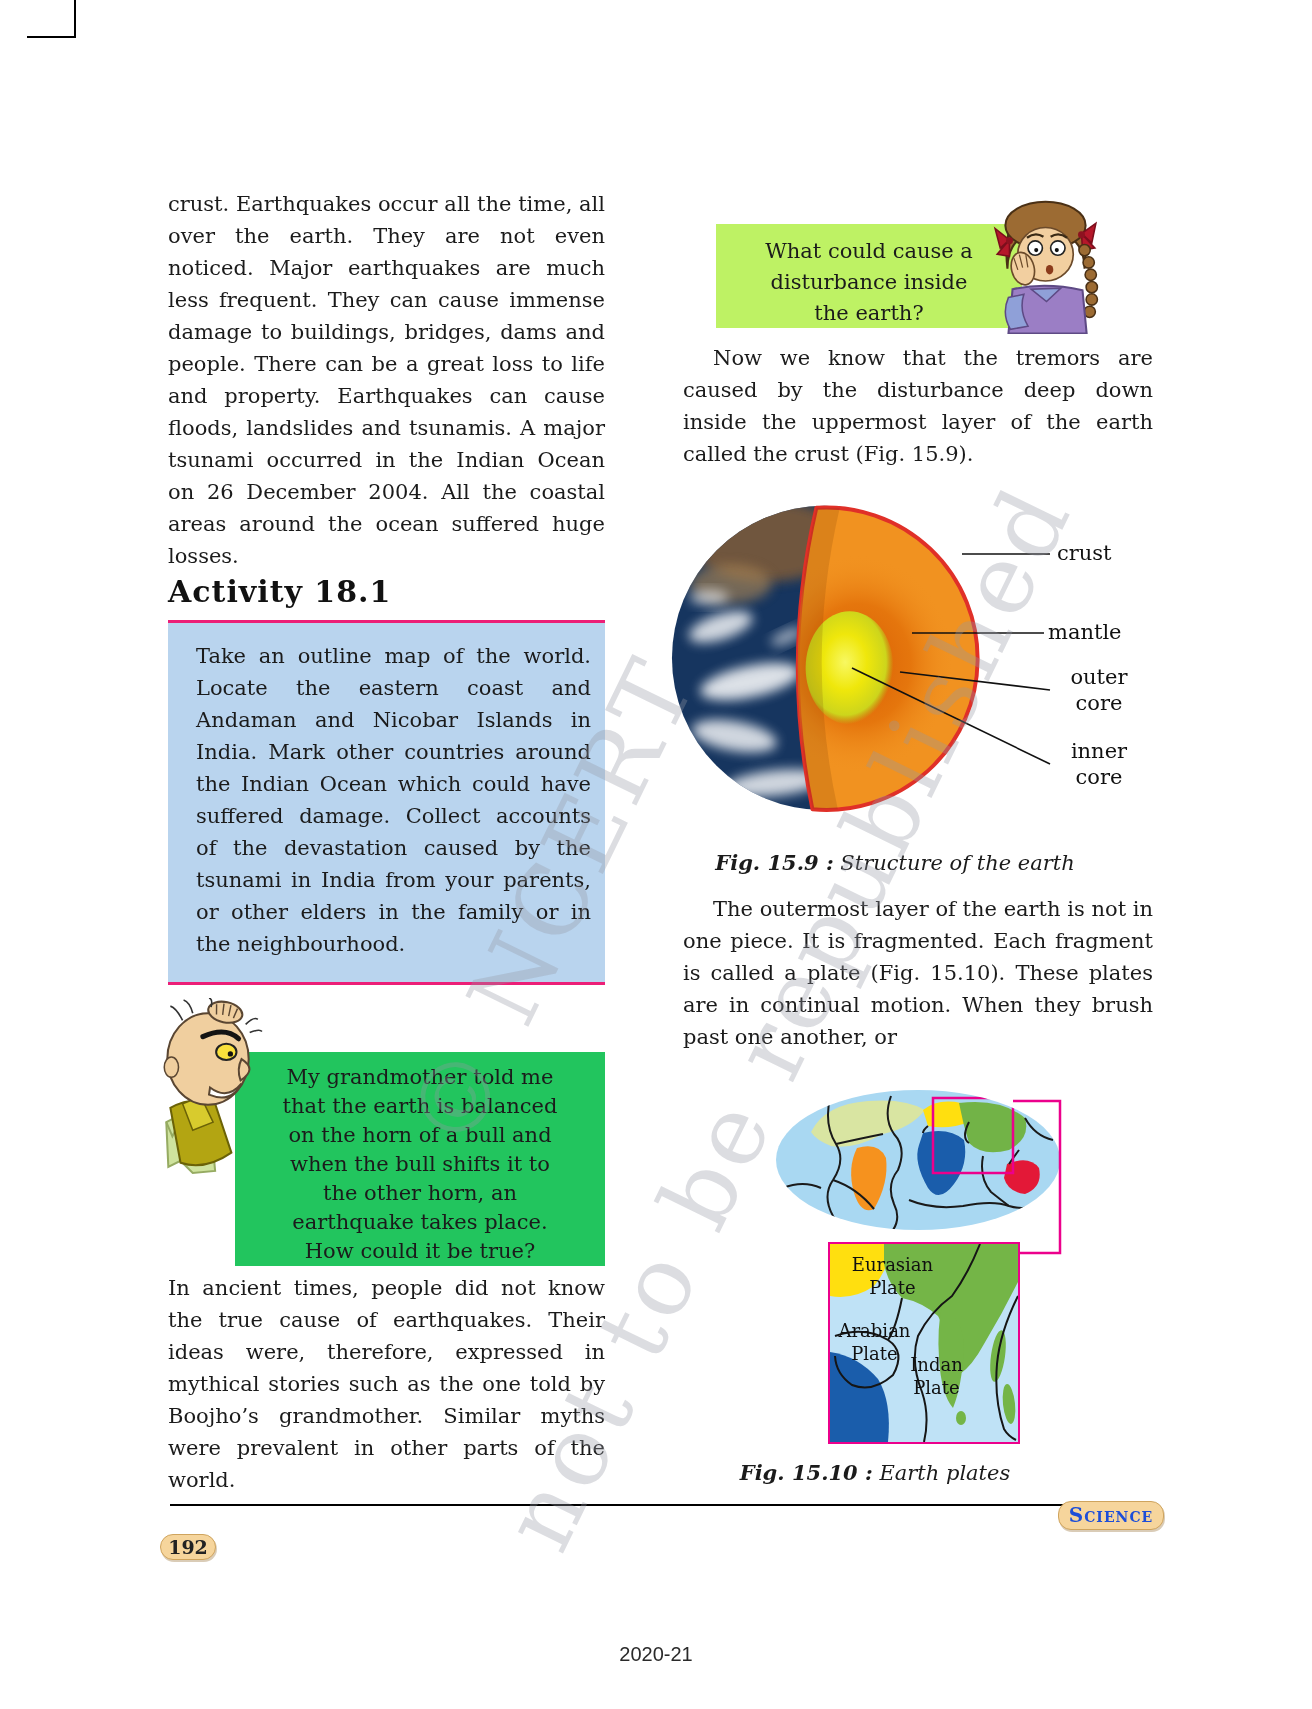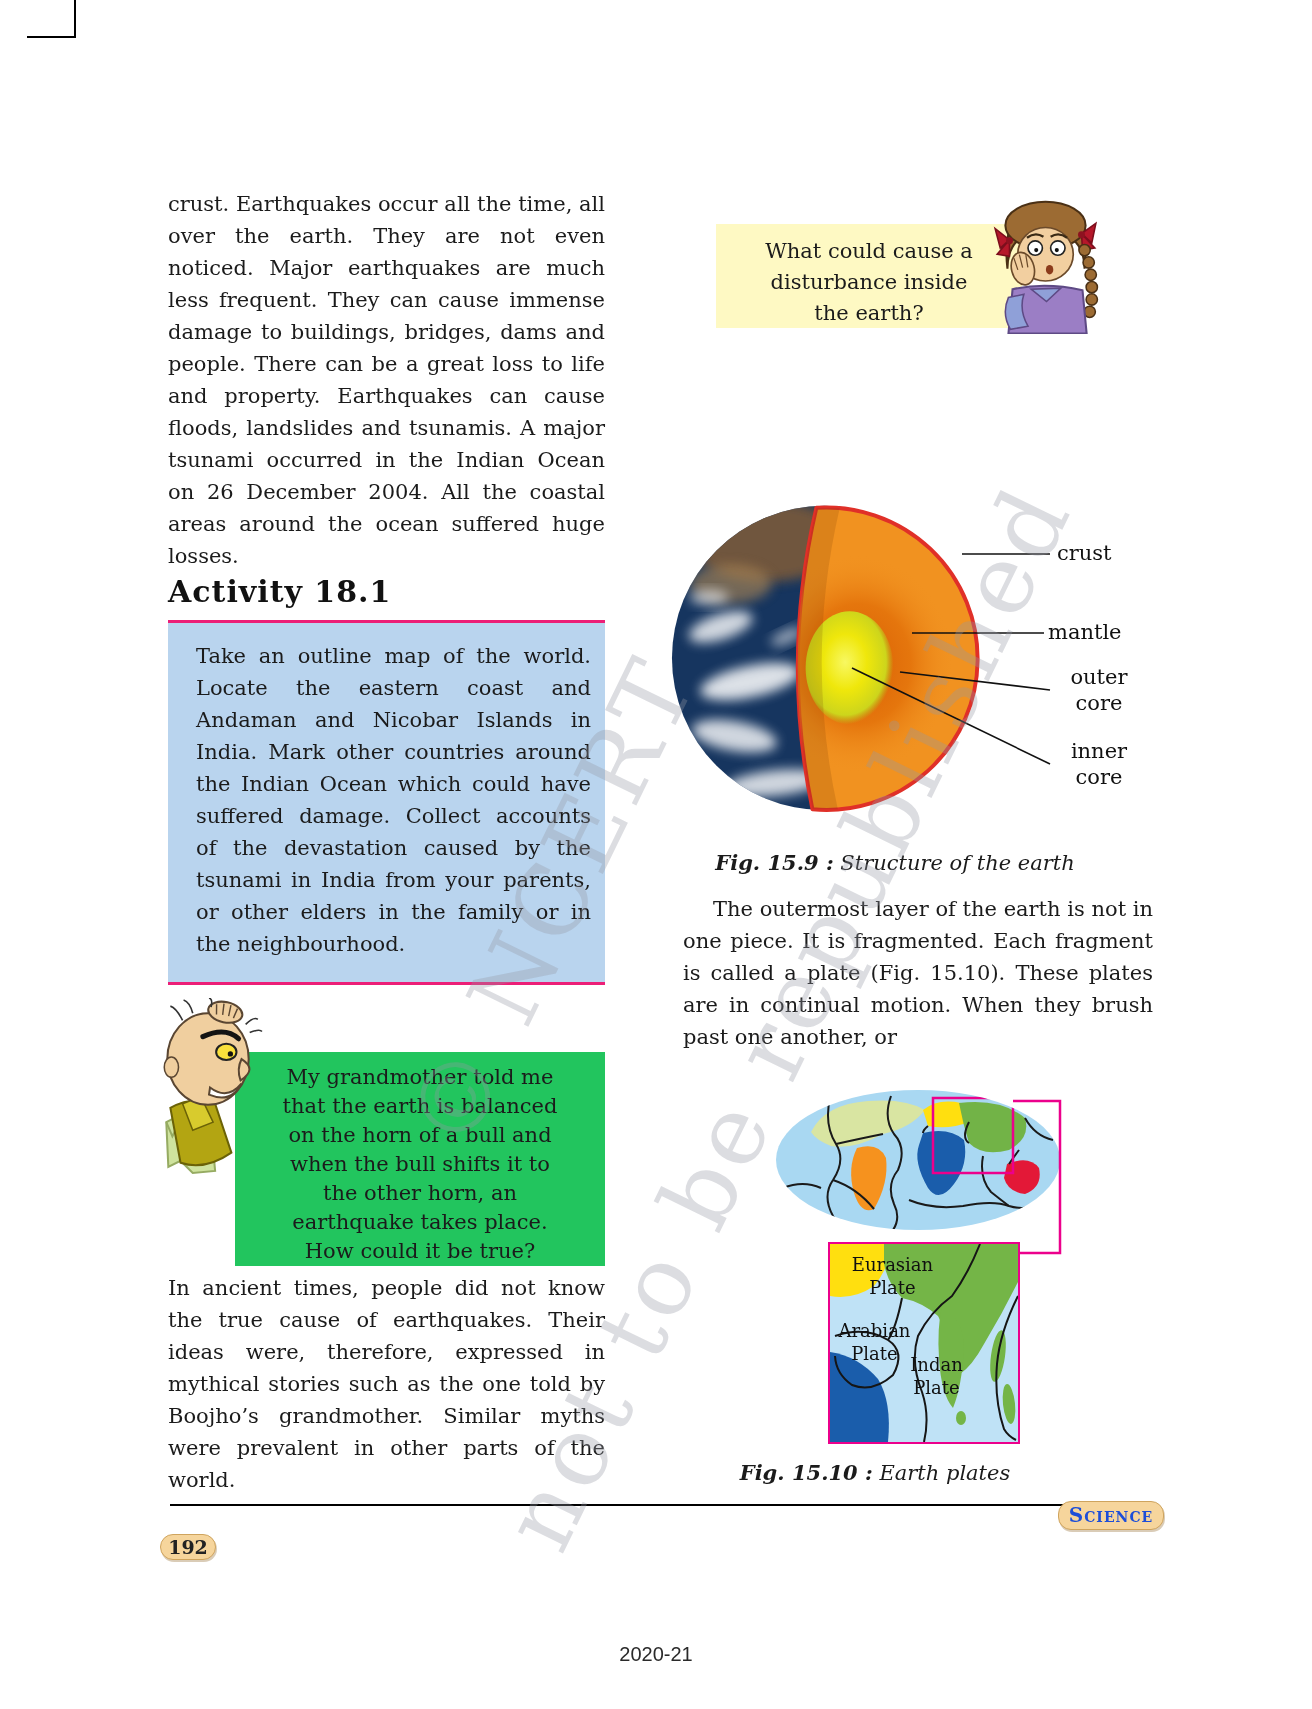--- a/index.html
+++ b/index.html
@@ -15,21 +15,21 @@
   
   .activity-title{left:168px;top:574px;font-size:30px;font-weight:bold;letter-spacing:1px;color:#111;}
   .section-title{left:168px;top:958px;font-size:25px;font-weight:bold;color:#29a8e0;}
   
   .activity-box{left:168px;top:620px;width:437px;background:#b9d4ee;
     border-top:3px solid #ec1f77;border-bottom:3px solid #ec1f77;box-sizing:border-box;
     padding:17px 14px 22px 28px;}
   .activity-box .para{text-align:justify;}
   .speech-box{left:235px;top:1052px;width:370px;height:214px;background:#22c55e;
     box-sizing:border-box;padding-top:11px;font-size:21px;line-height:29px;text-align:center;}
-  .paheli-box{left:716px;top:224px;width:306px;height:104px;background:#fef9c3;
+  .paheli-box{left:716px;top:224px;width:306px;height:104px;background:#bef264;
     box-sizing:border-box;padding-top:12px;font-size:21px;line-height:31px;text-align:center;}
   
   .p-right{left:683px;width:470px;}
   
   .fig159{left:660px;top:478px;width:508px;height:375px;}
   .layer-label{position:absolute;font-size:21px;line-height:26px;color:#111;}
   .layer-center{width:92px;text-align:center;}
   .caption{font-size:21px;text-align:center;}
   .caption .cap-label{font-weight:bold;font-style:italic;}
   .caption .cap-text{font-style:italic;}
@@ -135,20 +135,21 @@
       <path d="M20,92 Q52,85 88,93 L92,135 L16,135 Z" fill="#9b7ec5" stroke="#5e4a85" stroke-width="2"></path>
       <path d="M38,92 L53,104 L67,91 Z" fill="#8fa0d8" stroke="#5e4a85" stroke-width="1.5"></path>
       <path d="M16,100 Q9,116 18,131 L35,128 Q26,112 31,97 Z" fill="#8fa0d8" stroke="#5e4a85" stroke-width="1.5"></path>
       <g transform="rotate(-14 30 72)">
         <ellipse cx="30" cy="72" rx="11" ry="16" fill="#f2cfa0" stroke="#6b4a2a" stroke-width="1.6"></ellipse>
         <path d="M24,60 l1,12 M30,58 l0,13 M36,60 l-1,12" stroke="#6b4a2a" stroke-width="1.2" fill="none"></path>
       </g>
     </svg>
   </div>
 
+  <div class="abs para p-right indent" style="top:342px;">Now we know that the tremors are caused by the disturbance deep down inside the uppermost layer of the earth called the crust  (Fig. 15.9).</div>
 
   <div class="abs fig159">
     <svg width="322" height="342" viewBox="0 0 330 350" style="position:absolute;left:10px;top:12px;">
       <defs>
         <clipPath id="globeClip">
             <circle cx="158" cy="172" r="156"></circle>
           </clipPath>
         <clipPath id="cutClip">
             <path d="M150,18 A155,155 0 1 1 146,327 Q114,172 150,18 Z"></path>
           </clipPath>

